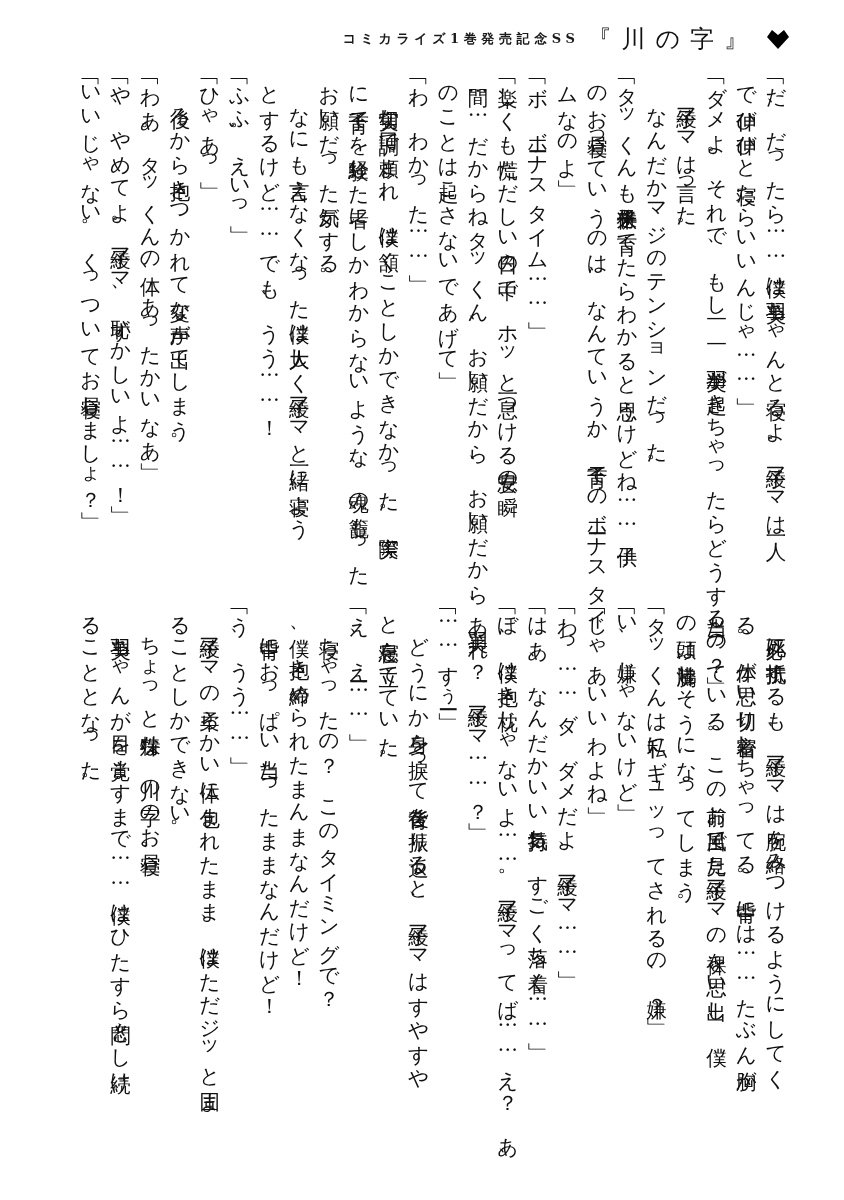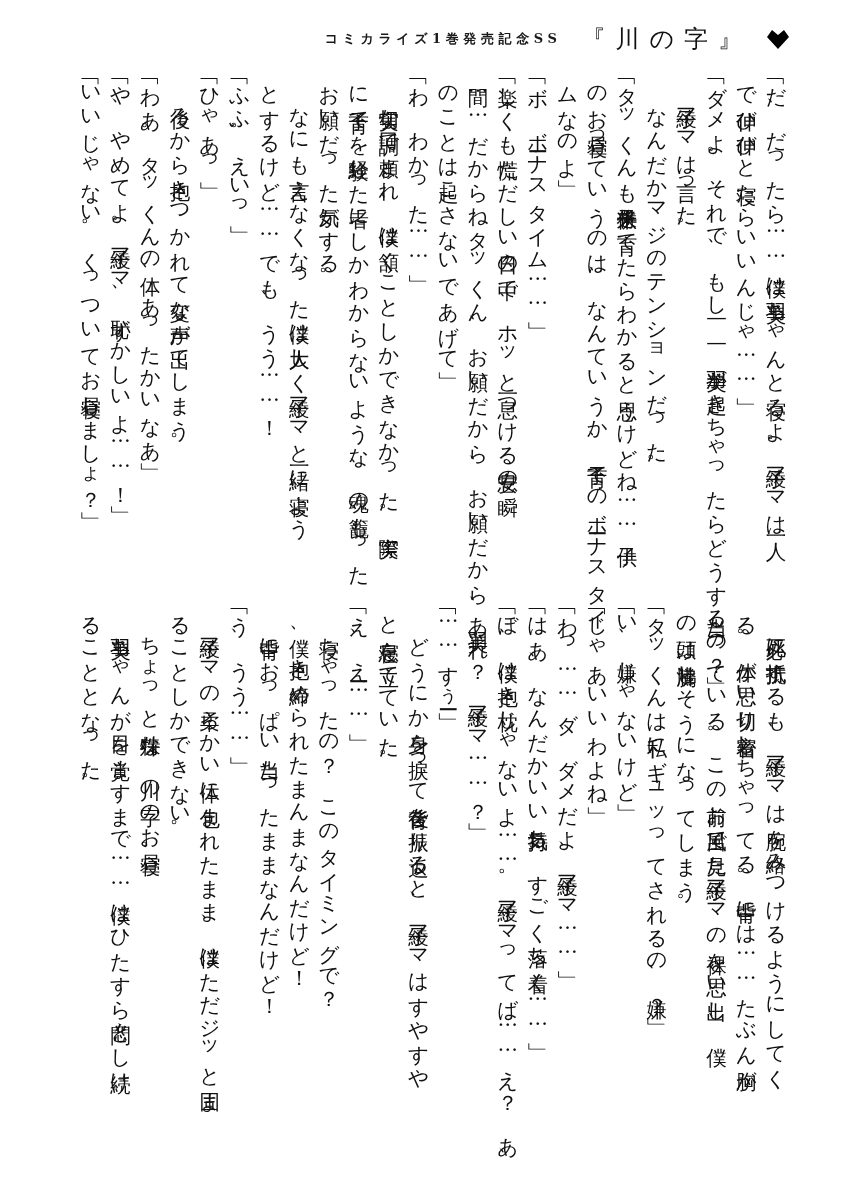--- a/index.html
+++ b/index.html
@@ -15,35 +15,34 @@
     font-family: "DejaVu Serif", "Liberation Serif", serif;
     color: #111111;
   }
   .header {
     position: absolute;
     top: 24px;
     right: 54px;
     height: 30px;
     display: flex;
     align-items: center;
-    gap: 14px;
+    gap: 8px;
   }
   .header-label {
     font-size: 13px;
     letter-spacing: 4.6px;
     font-weight: bold;
     white-space: nowrap;
     color: #1a1a1a;
   }
   .header-title {
     font-size: 24px;
     letter-spacing: 10px;
     white-space: nowrap;
     color: #111;
-    margin-left: 6px;
   }
   .heart {
     width: 24px;
     height: 22px;
     display: inline-block;
   }
   .block {
     position: absolute;
     right: 54px;
     left: 62px;

